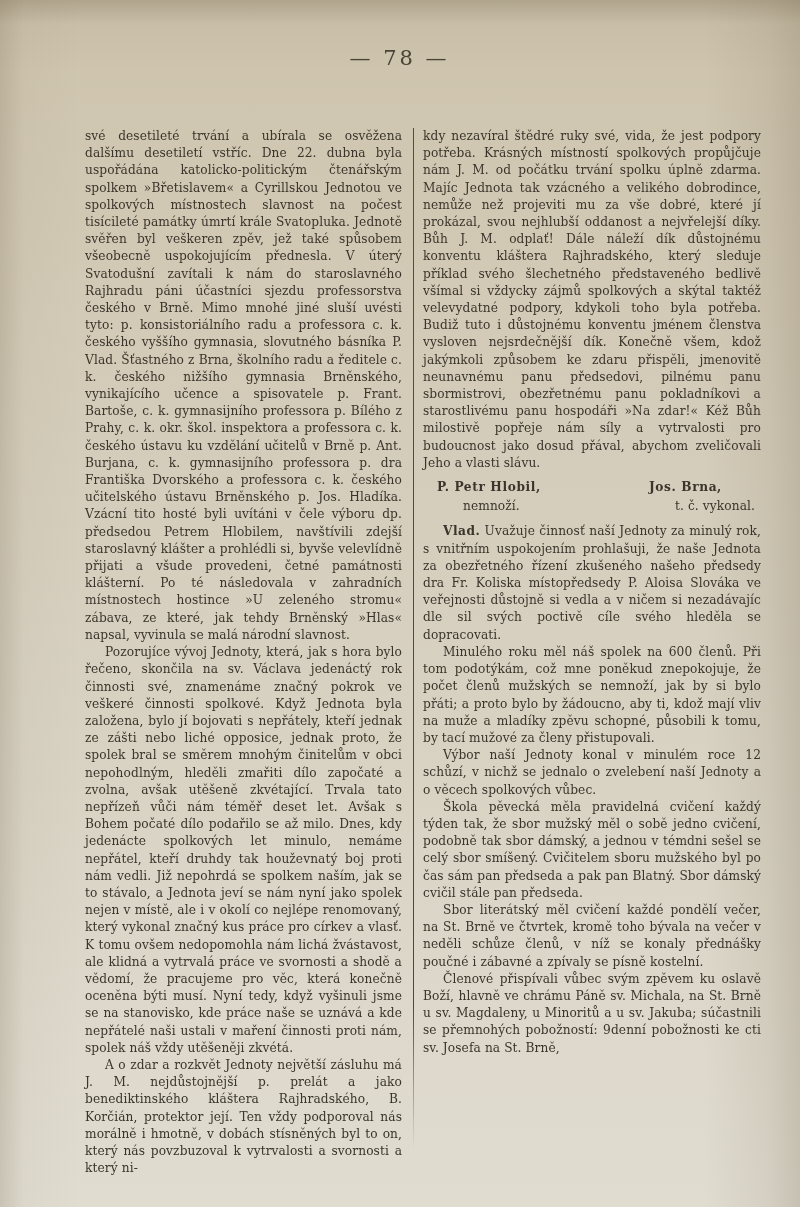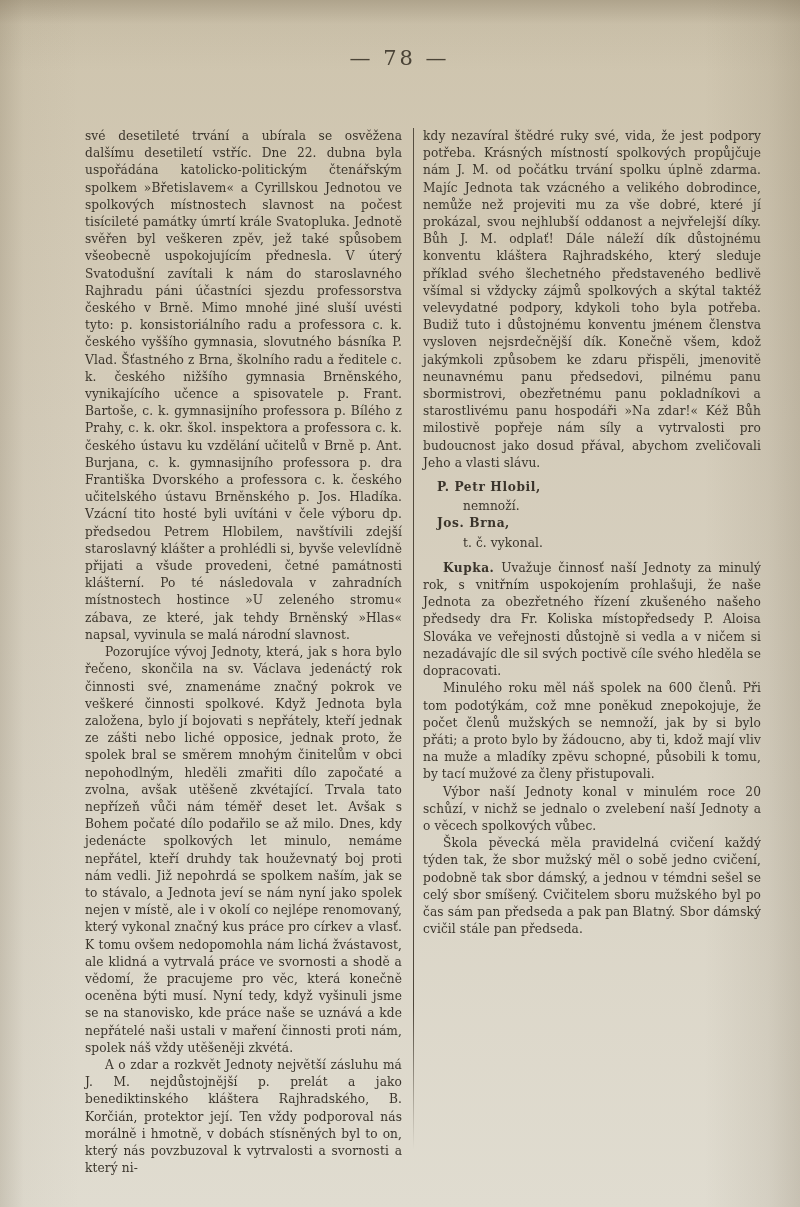--- a/index.html
+++ b/index.html
@@ -60,21 +60,20 @@
     margin-left: 11px;
     margin-right: 9px;
   }
   p { margin: 0; }
   p.indent { text-indent: 20px; }
   .signatures {
     display: flex;
     justify-content: space-between;
     margin: 7px 6px 8px 14px;
     text-align: left;
-    flex-direction: column;
   }
   .sig-name { font-weight: bold; letter-spacing: 0.6px; }
   .sig-role { padding-left: 26px; margin-top: 2px; }
   .lead { font-weight: bold; letter-spacing: 0.5px; }
 </style>
 </head>
 <body>
 
 <div class="page">
 
@@ -97,21 +96,23 @@
         <div class="sig">
           <div class="sig-name">P. Petr Hlobil,</div>
           <div class="sig-role">nemnoží.</div>
         </div>
         <div class="sig">
           <div class="sig-name">Jos. Brna,</div>
           <div class="sig-role">t. č. vykonal.</div>
         </div>
       </div>
 
-      <p class="indent"><span class="lead">Kupka.</span>&nbsp;<span>Uvažuje činnosť naší Jednoty za minulý rok, s vnitřním uspokojením prohlašuji, že naše Jednota za obezřetného řízení zkušeného našeho předsedy dra Fr. Koliska místopředsedy P. Aloisa Slováka ve veřejnosti důstojně si vedla a v ničem si nezadávajíc dle sil svých poctivě cíle svého hleděla se dopracovati.</span></p>
+      <p class="indent"><span class="lead">Vlad.</span>&nbsp;<span>Uvažuje činnosť naší Jednoty za minulý rok, s vnitřním uspokojením prohlašuji, že naše Jednota za obezřetného řízení zkušeného našeho předsedy dra Fr. Koliska místopředsedy P. Aloisa Slováka ve veřejnosti důstojně si vedla a v ničem si nezadávajíc dle sil svých poctivě cíle svého hleděla se dopracovati.</span></p>
 
       <p class="indent">Minulého roku měl náš spolek na 600 členů. Při tom podotýkám, což mne poněkud znepokojuje, že počet členů mužských se nemnoží, jak by si bylo přáti; a proto bylo by žádoucno, aby ti, kdož mají vliv na muže a mladíky zpěvu schopné, působili k tomu, by tací mužové za členy přistupovali.</p>
-      <p class="indent">Výbor naší Jednoty konal v minulém roce 20 schůzí, v nichž se jednalo o zvelebení naší Jednoty a o věcech spolkových vůbec.</p>
+      <p class="indent">Výbor naší Jednoty konal v minulém roce 12 schůzí, v nichž se jednalo o zvelebení naší Jednoty a o věcech spolkových vůbec.</p>
       <p class="indent">Škola pěvecká měla pravidelná cvičení každý týden tak, že sbor mužský měl o sobě jedno cvičení, podobně tak sbor dámský, a jednou v témdni sešel se celý sbor smíšený. Cvičitelem sboru mužského byl po čas sám pan předseda a pak pan Blatný. Sbor dámský cvičil stále pan předseda.</p>
+      <p class="indent">Sbor literátský měl cvičení každé pondělí večer, na St. Brně ve čtvrtek, kromě toho bývala na večer v neděli schůze členů, v níž se konaly přednášky poučné i zábavné a zpívaly se písně kostelní.</p>
+      <p class="indent">Členové přispívali vůbec svým zpěvem ku oslavě Boží, hlavně ve chrámu Páně sv. Michala, na St. Brně u sv. Magdaleny, u Minoritů a u sv. Jakuba; súčastnili se přemnohých pobožností: 9denní pobožnosti ke cti sv. Josefa na St. Brně,</p>
     </div>
 
   </div>
 </div>
 
 </body></html>

